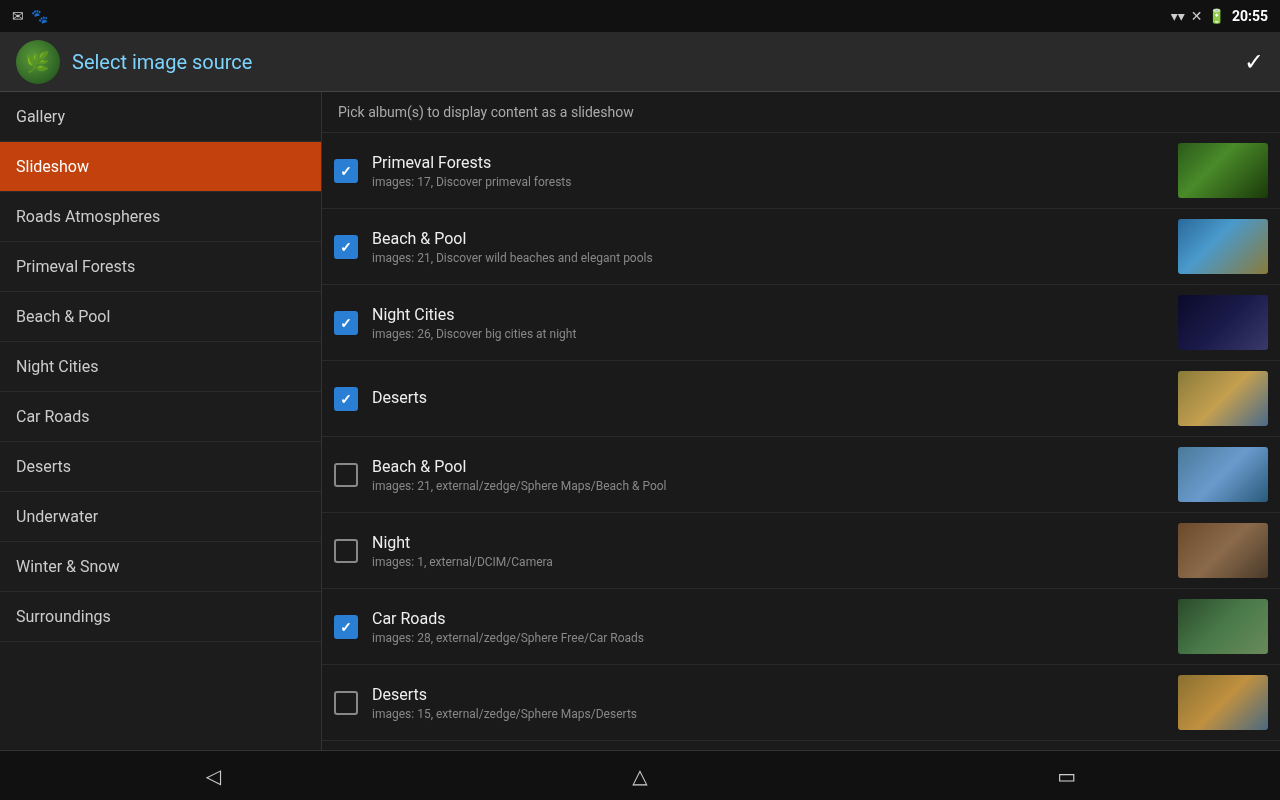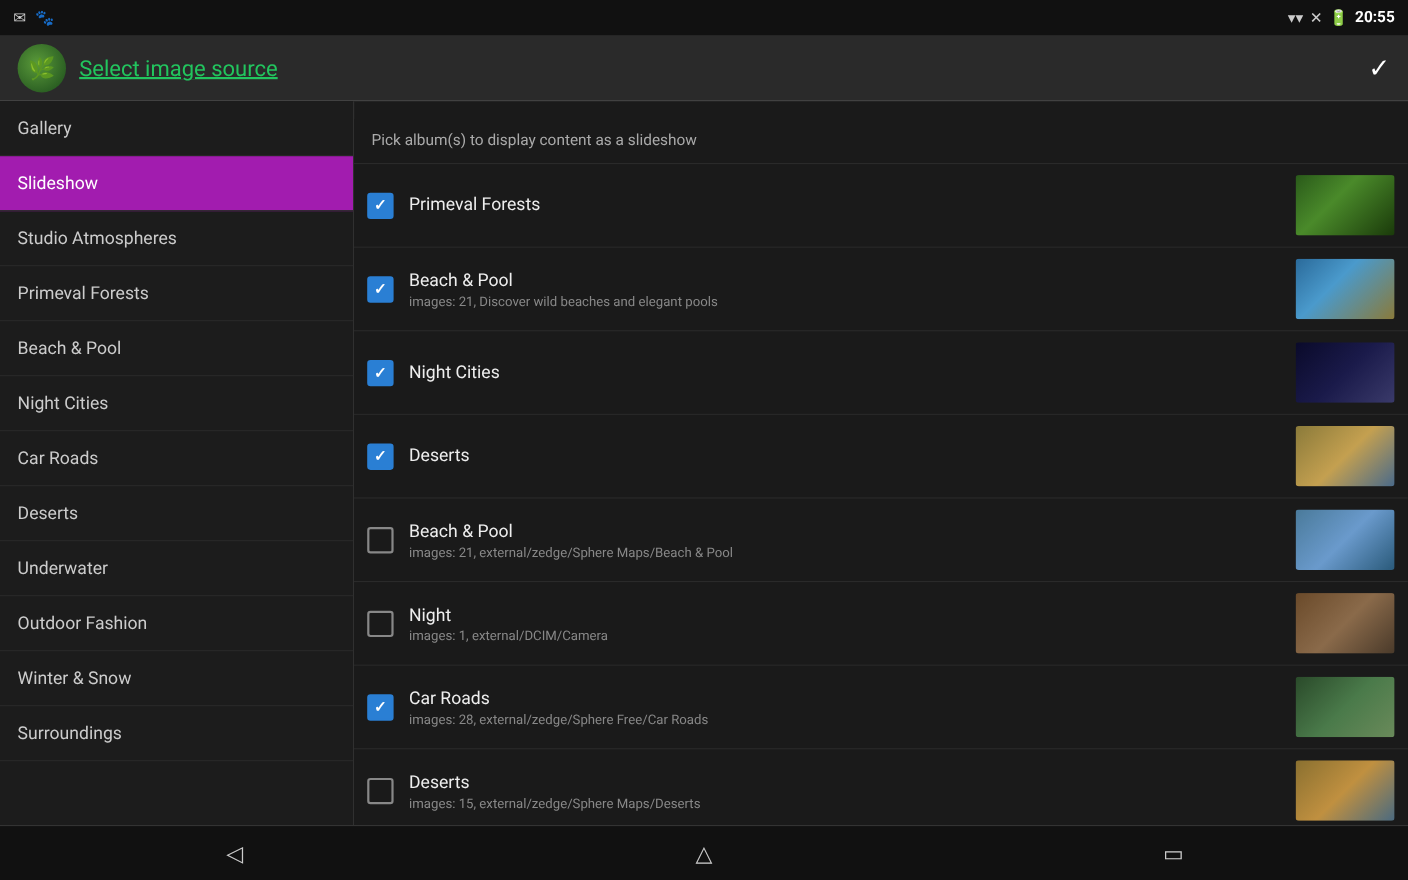--- a/index.html
+++ b/index.html
@@ -59,22 +59,21 @@
       border-radius: 50%;
       background: radial-gradient(circle at 40% 40%, #5a9a3a, #1a4a1a);
       display: flex;
       align-items: center;
       justify-content: center;
       font-size: 20px;
     }
     .title-text {
       font-size: 20px;
       font-weight: 400;
-      color: #22c55e;
-      text-decoration: underline;
+      color: #7dd3fc;
     }
     .check-icon {
       font-size: 24px;
       color: #fff;
       cursor: pointer;
     }
 
     
     #main {
       display: flex;
@@ -92,30 +91,29 @@
       height: 50px;
       display: flex;
       align-items: center;
       padding: 0 16px;
       border-bottom: 1px solid #2a2a2a;
       cursor: pointer;
       font-size: 16px;
       color: #ccc;
     }
     .sidebar-item.active {
-      background: #a21caf;
+      background: #c2410c;
       color: #fff;
     }
 
     
     #content {
       flex: 1;
       background: #1a1a1a;
       overflow-y: auto;
-      margin-top: 16px;
     }
     .content-header {
       padding: 12px 16px;
       font-size: 14px;
       color: #aaa;
       border-bottom: 1px solid #2a2a2a;
     }
 
     
     .album-row {
@@ -233,58 +231,59 @@
   </div>
   <div class="check-icon">✓</div>
 </div>
 
 <div id="main">
 
   <div id="sidebar">
 
   <div class="sidebar-item">Gallery</div>
       <div class="sidebar-item active">Slideshow</div>
-      <div class="sidebar-item">Studio Atmospheres</div>
+      <div class="sidebar-item">Roads Atmospheres</div>
       <div class="sidebar-item">Primeval Forests</div>
       <div class="sidebar-item">Beach &amp; Pool</div>
       <div class="sidebar-item">Night Cities</div>
       <div class="sidebar-item">Car Roads</div>
       <div class="sidebar-item">Deserts</div>
       <div class="sidebar-item">Underwater</div>
-      <div class="sidebar-item">Outdoor Fashion</div>
       <div class="sidebar-item">Winter &amp; Snow</div>
       <div class="sidebar-item">Surroundings</div>
     </div>
 
   <div id="content">
     <div class="content-header">Pick album(s) to display content as a slideshow</div>
 
   <div class="album-row">
         <div class="album-checkbox checked"></div>
         <div class="album-info">
           <div class="album-name">Primeval Forests</div>
+          <div class="album-meta">images: 17, Discover primeval forests</div>
         </div>
         <div class="album-thumb">
           <div class="thumb-img thumb-forest"></div>
         </div>
       </div>
       <div class="album-row">
         <div class="album-checkbox checked"></div>
         <div class="album-info">
           <div class="album-name">Beach &amp; Pool</div>
           <div class="album-meta">images: 21, Discover wild beaches and elegant pools</div>
         </div>
         <div class="album-thumb">
           <div class="thumb-img thumb-beach"></div>
         </div>
       </div>
       <div class="album-row">
         <div class="album-checkbox checked"></div>
         <div class="album-info">
           <div class="album-name">Night Cities</div>
+          <div class="album-meta">images: 26, Discover big cities at night</div>
         </div>
         <div class="album-thumb">
           <div class="thumb-img thumb-night"></div>
         </div>
       </div>
       <div class="album-row">
         <div class="album-checkbox checked"></div>
         <div class="album-info">
           <div class="album-name">Deserts</div>
         </div>

